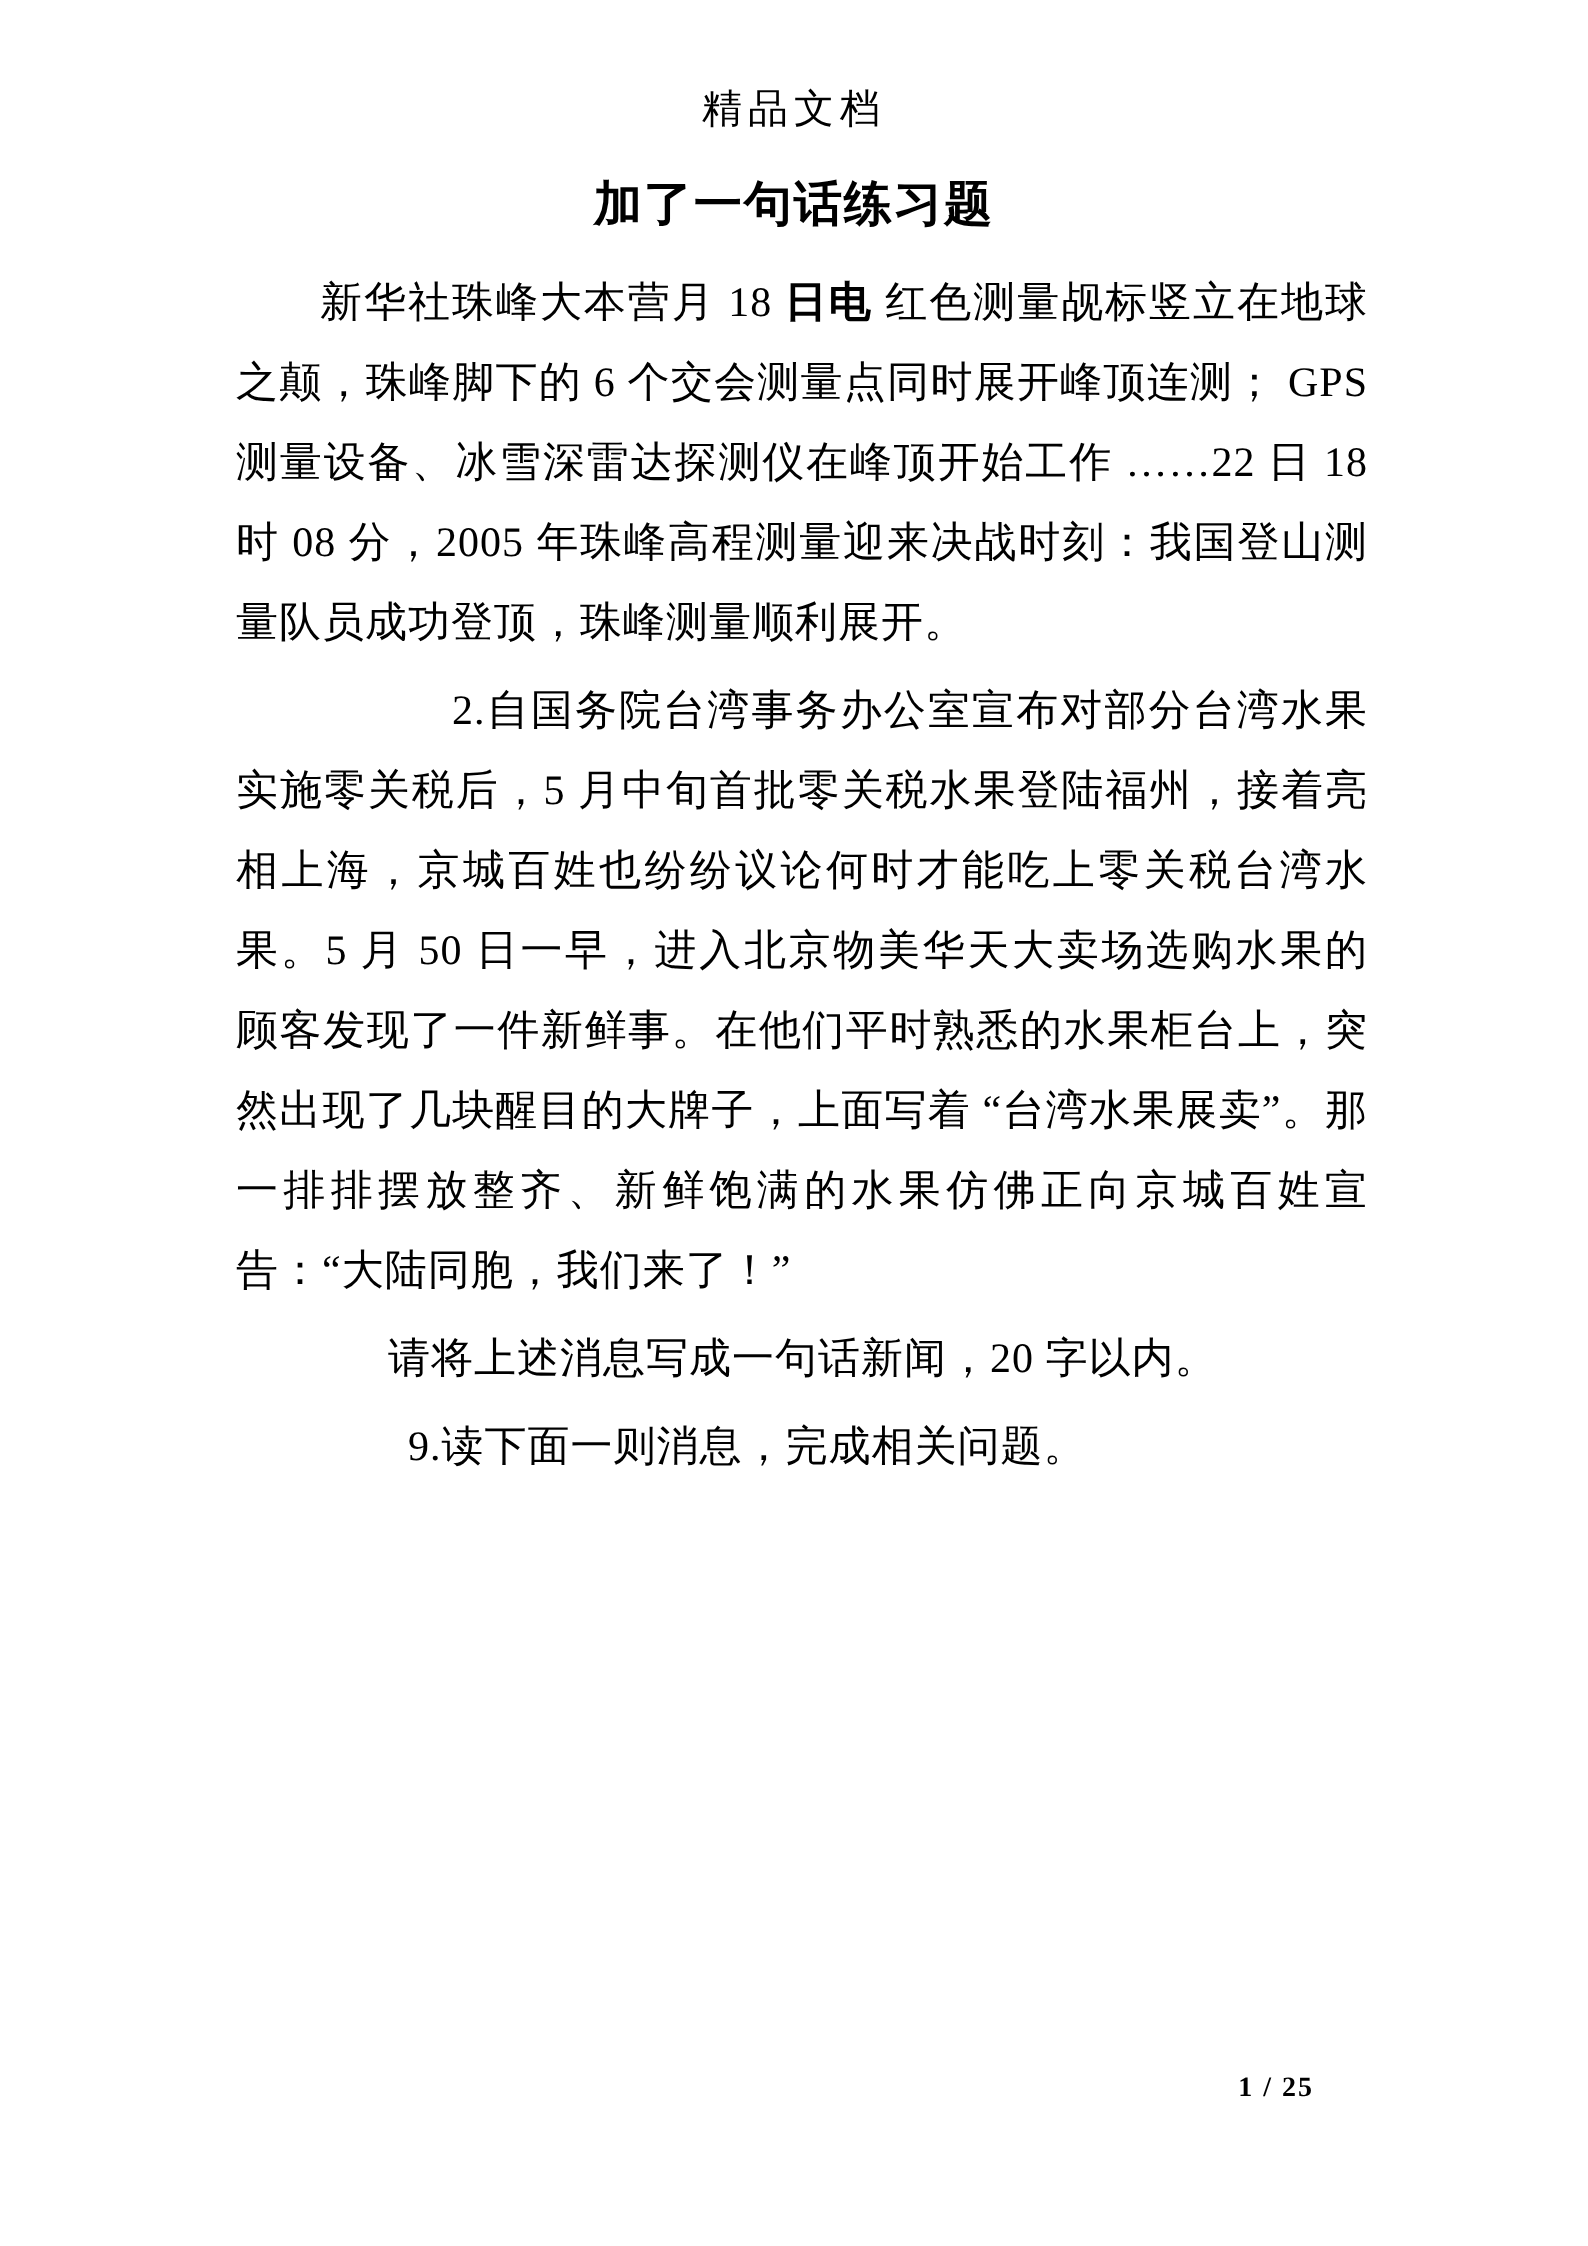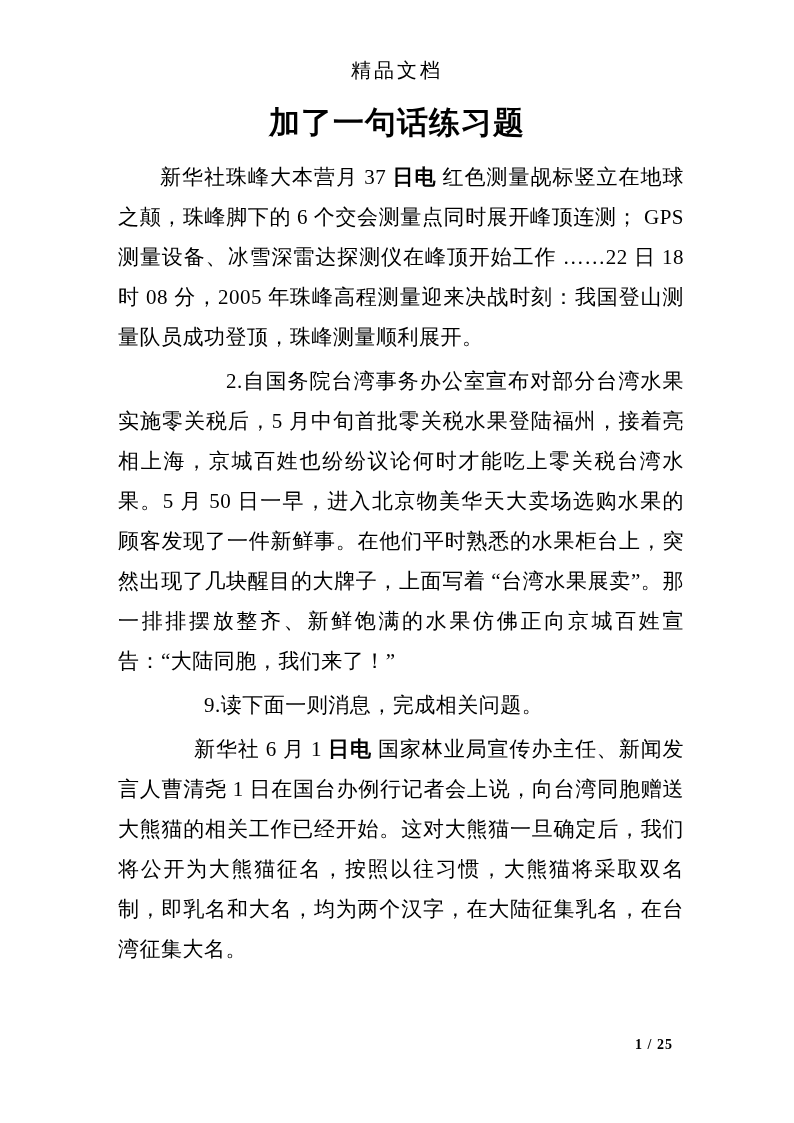--- a/index.html
+++ b/index.html
@@ -10,30 +10,30 @@
   .page {
     position: relative;
     width: 794px;
     height: 1123px;
     background: #ffffff;
     color: #000000;
     font-family: "Liberation Serif", serif;
     overflow: hidden;
   }
   .header-watermark {
-    padding-top: 57px;
+    padding-top: 41px;
     text-align: center;
     font-size: 20px;
     letter-spacing: 3px;
     font-weight: normal;
   }
   .doc-title {
     margin-top: 18px;
     text-align: center;
-    font-size: 31px;
+    font-size: 24px;
     font-weight: bold;
     letter-spacing: 1px;
   }
   .doc-body {
     margin: 13px 110px 0 118px;
     font-size: 21px;
     line-height: 40px;
     text-align: justify;
     letter-spacing: 0.5px;
   }
@@ -42,38 +42,38 @@
   }
   .doc-body p:first-child {
     margin-top: 0;
   }
   .run-bold {
     font-weight: bold;
   }
   .page-number {
     position: absolute;
     top: 1037px;
-    right: 121px;
+    right: 137px;
     font-size: 14px;
     font-weight: bold;
     letter-spacing: 1px;
     text-align: center;
   }
 </style>
 </head>
 <body>
 
 <div class="page">
 
   <div class="header-watermark">精品文档</div>
 
   <div class="doc-title">加了一句话练习题</div>
 
   <div class="doc-body" id="doc-body">
-      <p style="text-indent: 42px;"><span>新华社珠峰大本营月 37 </span><span class="run-bold">日电</span><span> 红色测量觇标竖立在地球之颠，珠峰脚下的 6 个交会测量点同时展开峰顶连测； GPS 测量设备、冰雪深雷达探测仪在峰顶开始工作 ……22 日 18 时 08 分，2005 年珠峰高程测量迎来决战时刻：我国登山测量队员成功登顶，珠峰测量顺利展开。</span></p>
+      <p style="text-indent: 42px;"><span>新华社珠峰大本营月 18 </span><span class="run-bold">日电</span><span> 红色测量觇标竖立在地球之颠，珠峰脚下的 6 个交会测量点同时展开峰顶连测； GPS 测量设备、冰雪深雷达探测仪在峰顶开始工作 ……22 日 18 时 08 分，2005 年珠峰高程测量迎来决战时刻：我国登山测量队员成功登顶，珠峰测量顺利展开。</span></p>
       <p style="text-indent: 108px;"><span>2.自国务院台湾事务办公室宣布对部分台湾水果实施零关税后，5 月中旬首批零关税水果登陆福州，接着亮相上海，京城百姓也纷纷议论何时才能吃上零关税台湾水果。5 月 50 日一早，进入北京物美华天大卖场选购水果的顾客发现了一件新鲜事。在他们平时熟悉的水果柜台上，突然出现了几块醒目的大牌子，上面写着 “台湾水果展卖”。那一排排摆放整齐、新鲜饱满的水果仿佛正向京城百姓宣告：“大陆同胞，我们来了！”</span></p>
+      <p style="text-indent: 76px;"><span>请将上述消息写成一句话新闻，20 字以内。</span></p>
       <p style="text-indent: 86px;"><span>9.读下面一则消息，完成相关问题。</span></p>
-      <p style="text-indent: 76px;"><span>新华社 6 月 1 </span><span class="run-bold">日电</span><span> 国家林业局宣传办主任、新闻发言人曹清尧 1 日在国台办例行记者会上说，向台湾同胞赠送大熊猫的相关工作已经开始。这对大熊猫一旦确定后，我们将公开为大熊猫征名，按照以往习惯，大熊猫将采取双名制，即乳名和大名，均为两个汉字，在大陆征集乳名，在台湾征集大名。</span></p>
     </div>
 
   <div class="page-number">1 / 25</div>
 
 </div>
 
 </body></html>

